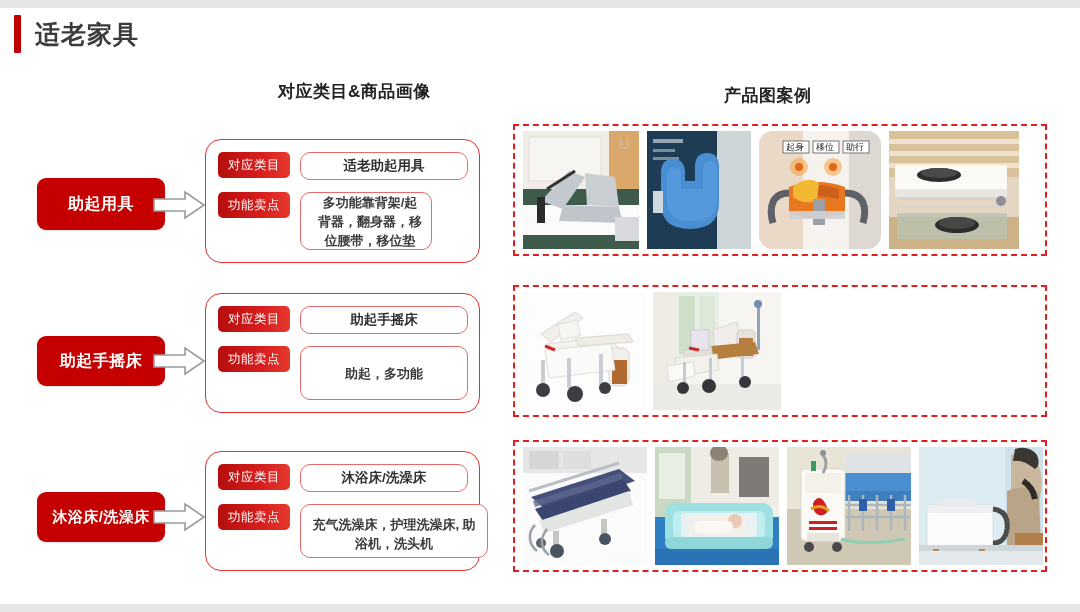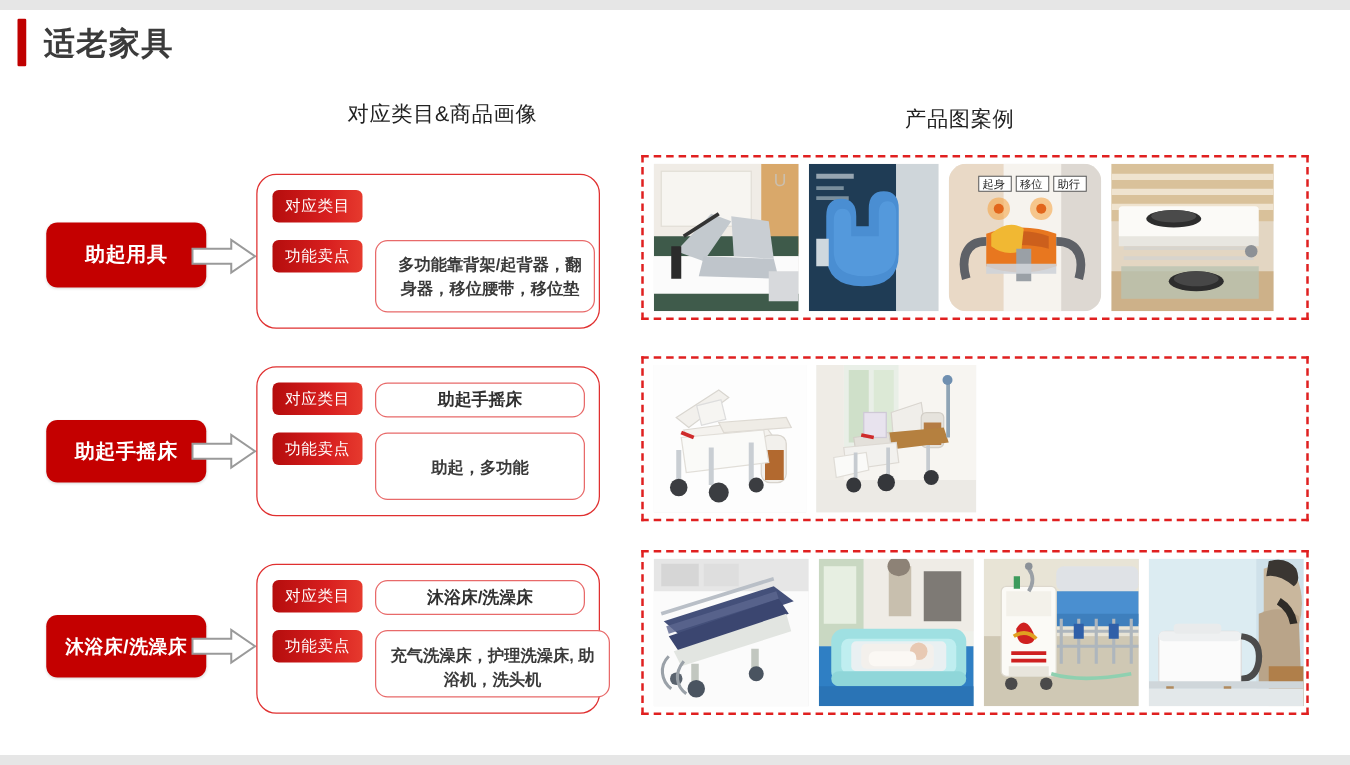--- a/index.html
+++ b/index.html
@@ -17,21 +17,21 @@
 
   
   .title-wrap{position:absolute;left:14px;top:4px;display:flex;align-items:center;height:44px;}
   .title-bar{width:7px;height:38px;background:#c00000;border-radius:1px;}
   .title-text{
     margin-left:14px;font-size:25px;font-weight:bold;color:#3b3b3b;
     letter-spacing:1px;
   }
 
   .col-head{
-    position:absolute;font-size:17px;font-weight:normal;color:#222;
+    position:absolute;font-size:17px;font-weight:bold;color:#222;
     letter-spacing:0.5px;
   }
   #head-mid{left:278px;top:72px;}
   #head-right{left:724px;top:76px;}
 
   
   .chip{
     position:absolute;
     background:#c40000;
     border-radius:9px;
@@ -109,26 +109,29 @@
   </div>
   <svg class="arrow" style="left:152px;top:182px;" width="54" height="30" viewBox="0 0 54 30">
     <path d="M2 9 H33 V2 L52 15 L33 28 V21 H2 Z" fill="#ffffff" stroke="#9a9a9a" stroke-width="1.6"></path>
   </svg>
 
   <div class="card" style="left:205px;top:131px;width:275px;height:124px;">
     <div class="card-row" style="left:12px;top:12px;">
       <div class="badge">
         <span>对应类目</span>
       </div>
+      <div class="valbox cat" style="width:168px;">
+        <span>适老助起用具</span>
+      </div>
     </div>
     <div class="card-row" style="left:12px;top:52px;">
       <div class="badge">
         <span>功能卖点</span>
       </div>
-      <div class="valbox feat" style="width:176px;height:58px;padding-left:16px;">
+      <div class="valbox feat" style="width:132px;height:58px;padding-left:16px;">
         <span>多功能靠背架/起背器，翻身器，移位腰带，移位垫</span>
       </div>
     </div>
   </div>
 
   <div class="photos" style="left:513px;top:116px;width:534px;height:132px;">
 
     <div class="photo" style="width:116px;height:118px;">
       <svg viewBox="0 0 116 118" preserveAspectRatio="none">
         <rect width="116" height="118" fill="#efeae4"></rect>

